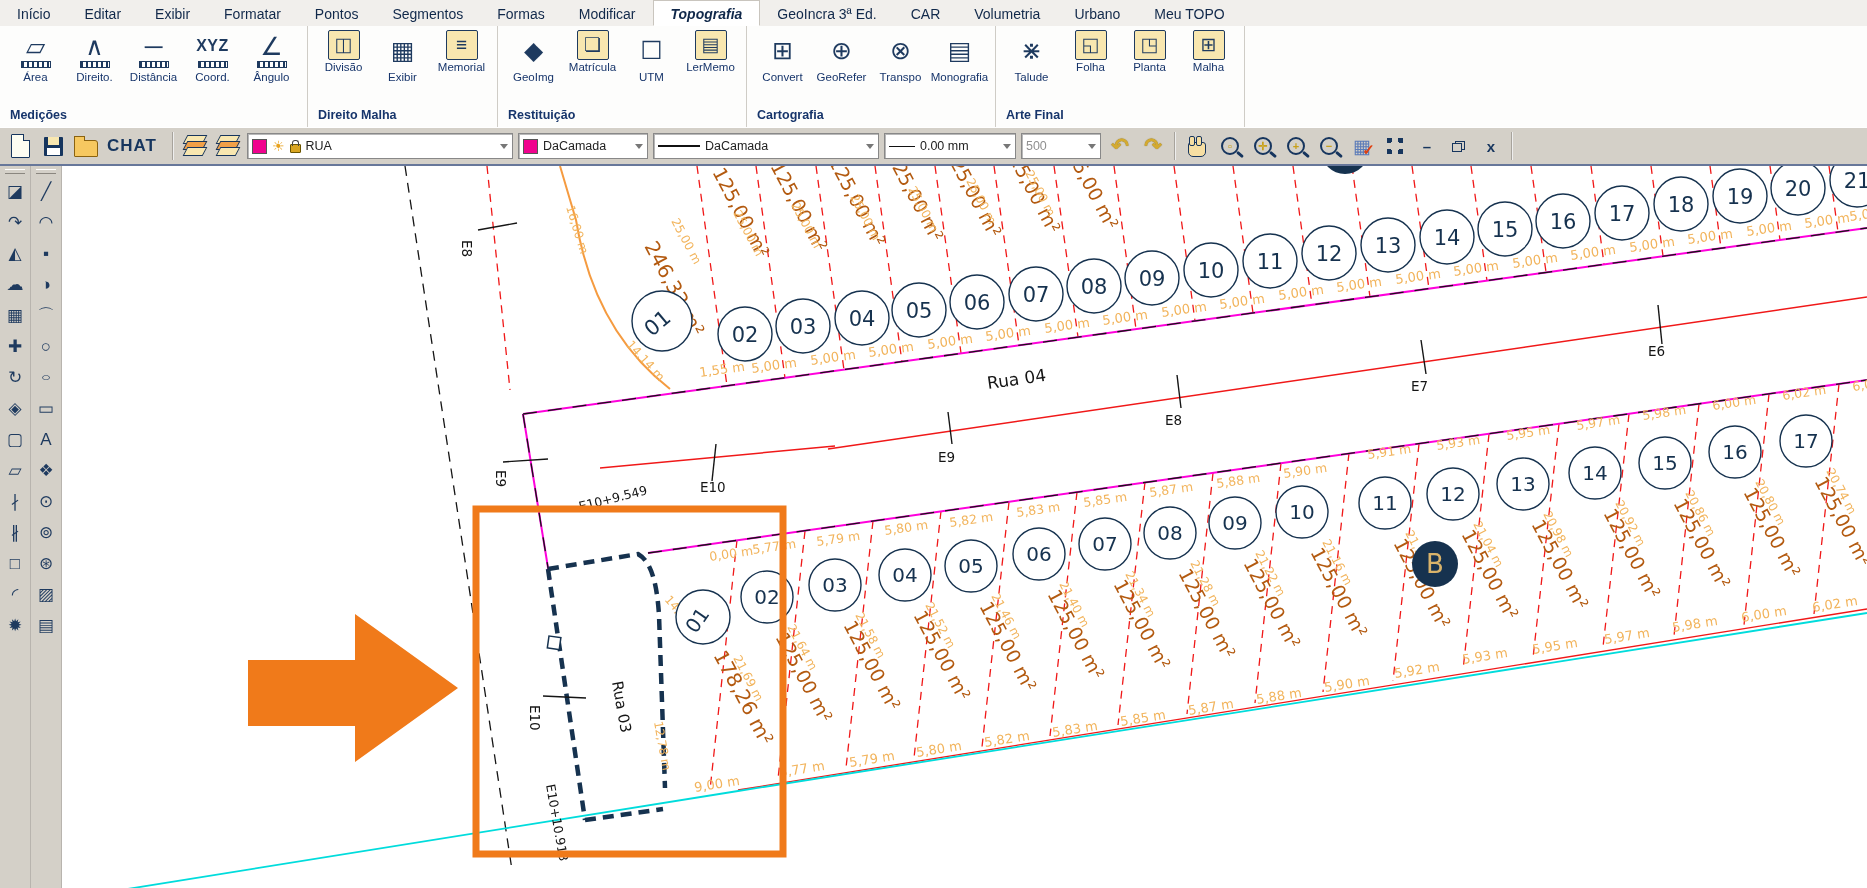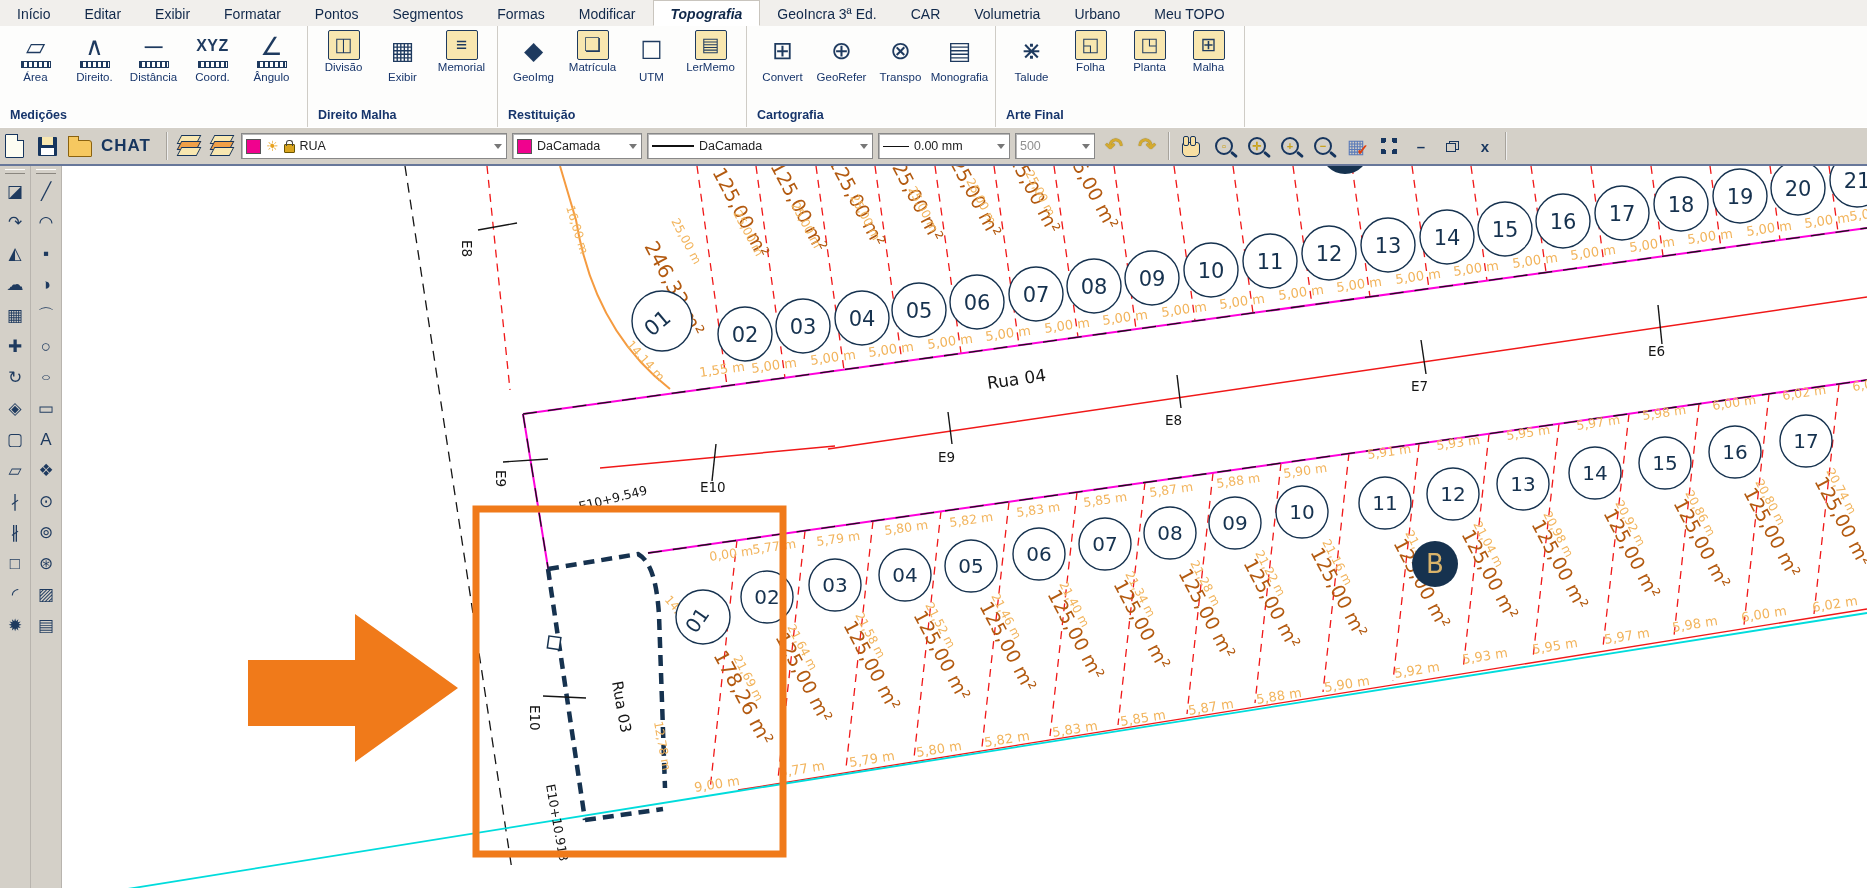--- a/index.html
+++ b/index.html
@@ -19,21 +19,21 @@
   .ricon{height:40px;display:flex;flex-direction:column;align-items:center;justify-content:center;
          font-size:25px;line-height:26px;color:#1e3a5f;}
   .ricon.chip{background:#f8e7b0;border:1.6px solid #1e3a5f;border-radius:2px;width:30px;height:28px;font-size:19px;}
   .ricon.txt{font-size:16px;font-weight:bold;letter-spacing:0.5px;}
   .ricon.ruled::after{content:"";display:block;width:28px;height:5px;margin-top:2px;
          border:1px solid #1e3a5f;background:repeating-linear-gradient(90deg,#1e3a5f 0 2px,#fff 2px 5px);}
   .rcaption{text-align:left;font-size:12.5px;font-weight:bold;color:#17356b;padding:1px 6px 5px;}
   
   .toolbar{position:absolute;left:0;top:127px;right:0;height:39px;background:#d4d0c8;
            border-top:1px solid #fff;border-bottom:2px solid #67779a;display:flex;align-items:center;
-           gap:5px;box-sizing:border-box;}
+           gap:5px;padding-left:6px;box-sizing:border-box;}
   .tbtn{width:28px;height:28px;display:flex;align-items:center;justify-content:center;cursor:default;}
   .tsep{width:1px;height:28px;background:#a7a39c;border-right:1px solid #eee;margin:0 2px;}
   .chat{font-size:17px;font-weight:bold;color:#16355e;letter-spacing:1px;margin:0 8px 0 2px;}
   .combo{height:24px;background:#fff;border:1px solid #888;box-shadow:inset 1px 1px 0 #b8b8b8;
          display:flex;align-items:center;gap:5px;padding:0 4px;font-size:12.5px;color:#222;}
   .combo .chev{margin-left:auto;width:0;height:0;border-left:4px solid transparent;
          border-right:4px solid transparent;border-top:5px solid #777;}
   .chipbox{width:13px;height:13px;background:#f0028e;border:1px solid #555;}
   .sun{color:#e8a21e;font-size:14px;line-height:14px;}
   .lock{width:9px;height:7px;background:#d9a520;border:1px solid #6b5500;border-radius:1px;position:relative;margin-top:4px;}

